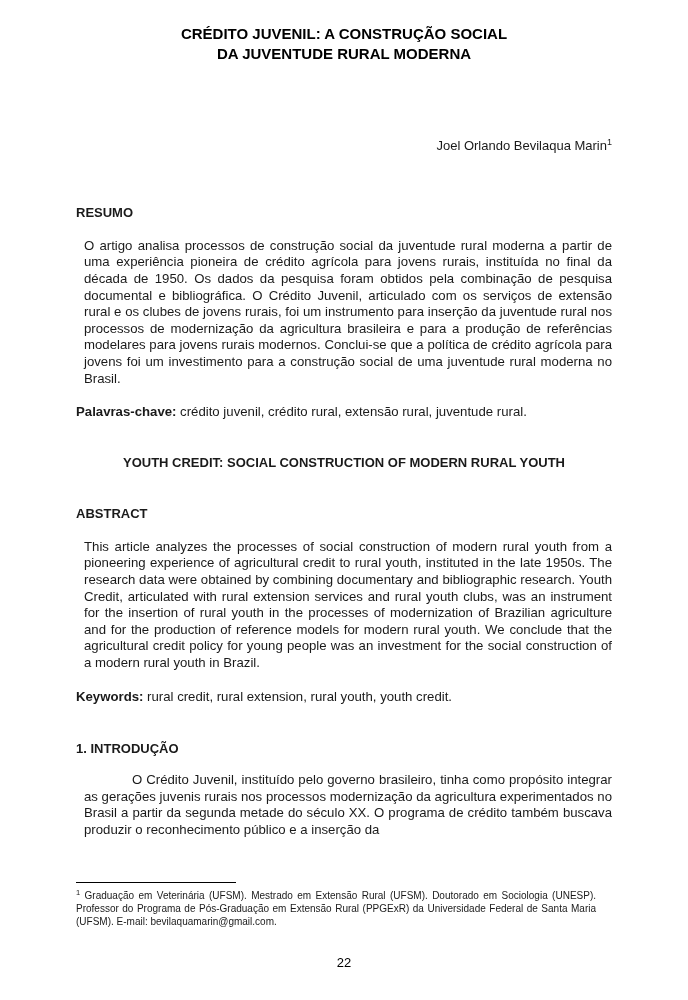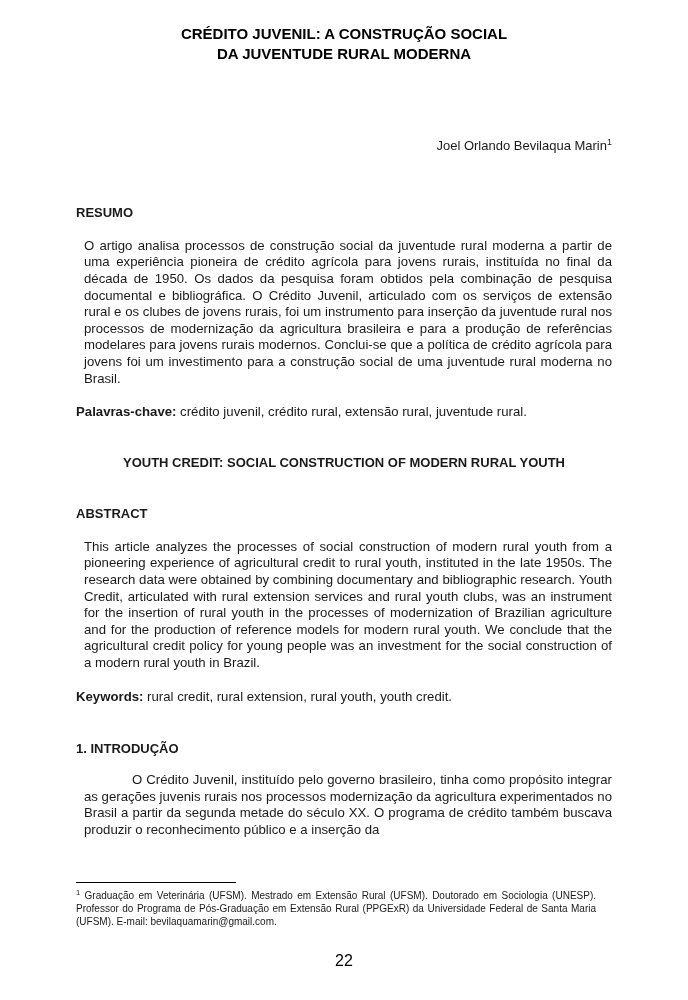--- a/index.html
+++ b/index.html
@@ -100,21 +100,21 @@
   .footnote-block sup {
     font-size: 7.5px;
     vertical-align: super;
   }
   .page-number {
     position: absolute;
     bottom: 30px;
     left: 0;
     right: 0;
     text-align: center;
-    font-size: 16px;
+    font-size: 13px;
     color: #000;
   }
 </style>
 </head>
 <body>
 
 <div class="page">
 
 
   <div class="paper-title">

